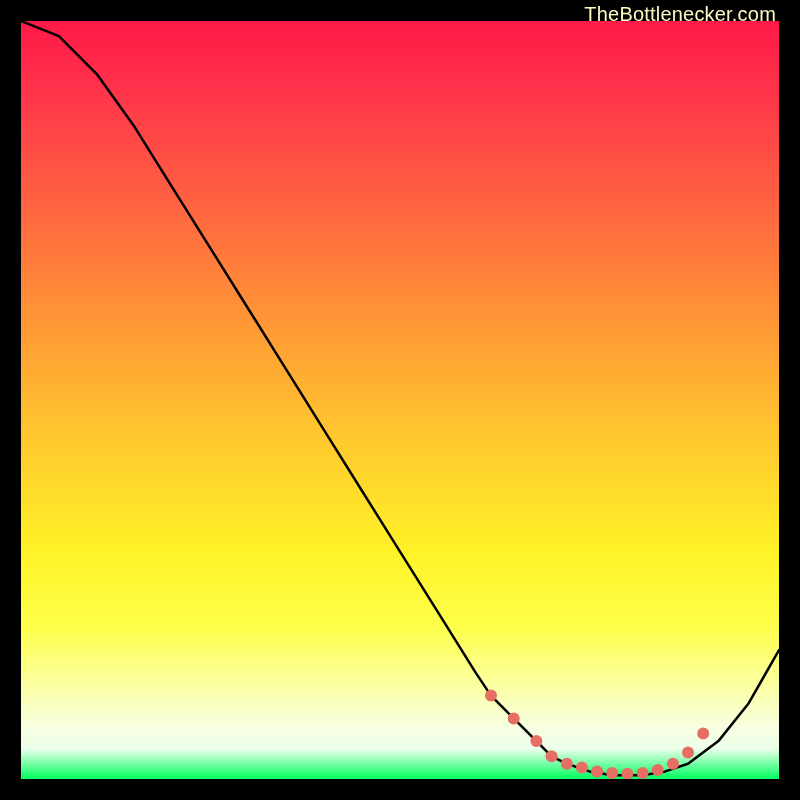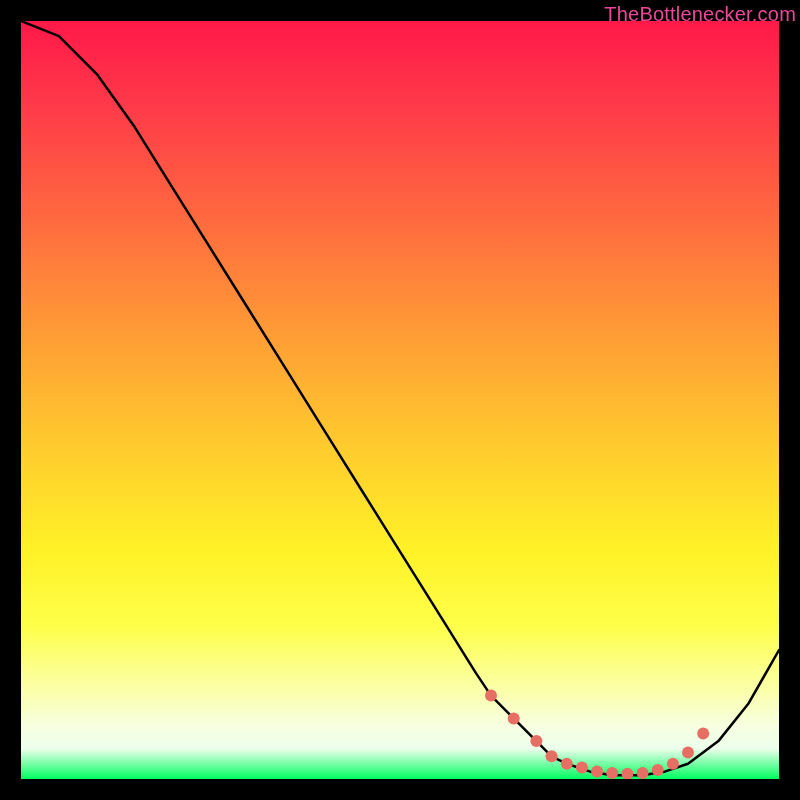--- a/index.html
+++ b/index.html
@@ -1,21 +1,21 @@
 <!DOCTYPE html>
 <html><head>
   <meta charset="utf-8">
   <style>
     * { margin: 0; padding: 0; box-sizing: border-box; }
     body { width: 800px; height: 800px; background: #000; font-family: Arial, sans-serif; position: relative; }
     .frame { position: absolute; top: 0; left: 0; width: 800px; height: 800px; background: #000; }
     .plot-area { position: absolute; top: 21px; left: 21px; width: 758px; height: 758px; overflow: hidden; }
     .gradient-bg { position: absolute; top: 0; left: 0; width: 100%; height: 100%; background: linear-gradient(to bottom, #ff1948 0%, #ff364a 10%, #ff6640 25%, #ff9836 40%, #ffc82e 55%, #fff227 70%, #feff4b 80%, #fbffa6 88%, #f7ffe0 93%, #ecffeb 96%, #00ff5f 100%); }
     .line-svg { position: absolute; top: 0; left: 0; width: 100%; height: 100%; }
-    .watermark { position: absolute; top: 3px; right: 4px; color: #ec4899; font-size: 20px; font-weight: 400; letter-spacing: 0.2px; }
+    .watermark { position: absolute; top: 3px; right: 24px; color: #fef9c3; font-size: 20px; font-weight: 400; letter-spacing: 0.2px; }
   </style>
 </head>
 <body>
 
 <div class="frame">
   <div class="plot-area">
     <div class="gradient-bg"></div>
     <svg class="line-svg" viewBox="0 0 758 758" preserveAspectRatio="none">
       <g>
         <path id="curve-path" d="M0.0 0.0 L37.9 15.2 L75.8 53.1 L113.7 106.1 L151.6 166.8 L189.5 227.4 L227.4 288.0 L265.3 348.7 L303.2 409.3 L341.1 470.0 L379.0 530.6 L416.9 591.2 L454.8 651.9 L470.0 674.6 L492.7 697.4 L515.4 720.1 L530.6 735.3 L545.8 742.8 L568.5 750.4 L591.2 754.2 L606.4 754.2 L621.6 754.2 L644.3 750.4 L667.0 742.8 L697.4 720.1 L727.7 682.2 L758.0 629.1" stroke="#000" stroke-width="2.5" fill="none" stroke-linejoin="round" stroke-linecap="round"></path>

